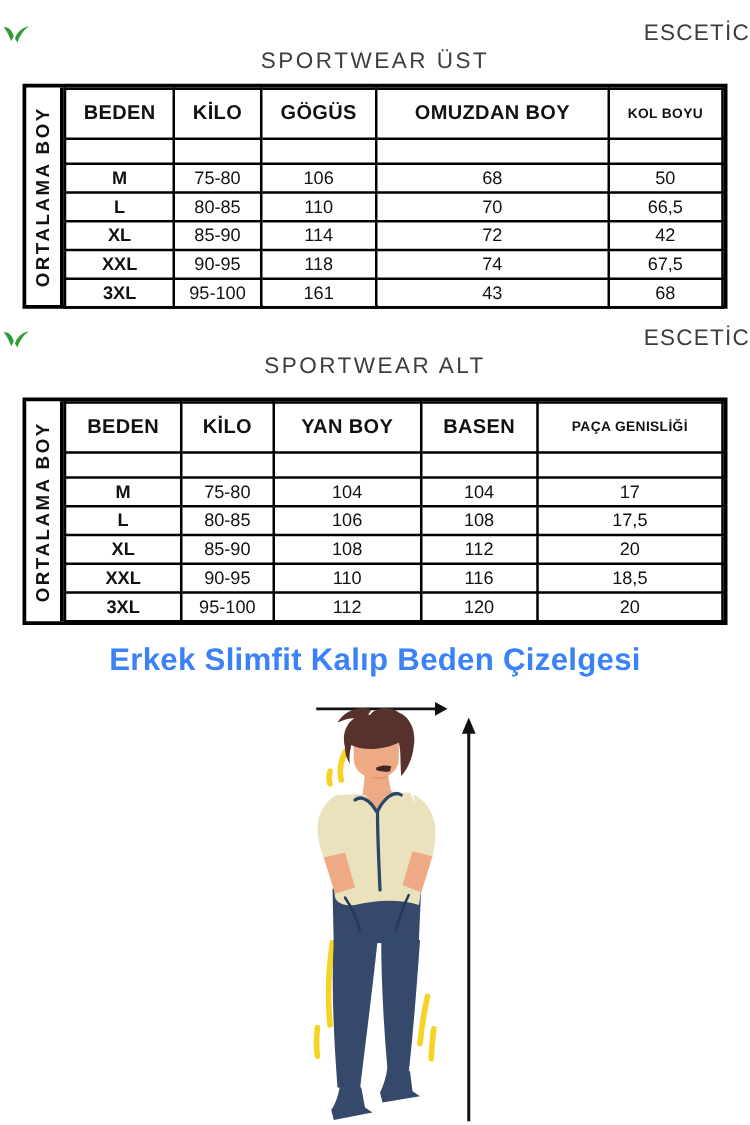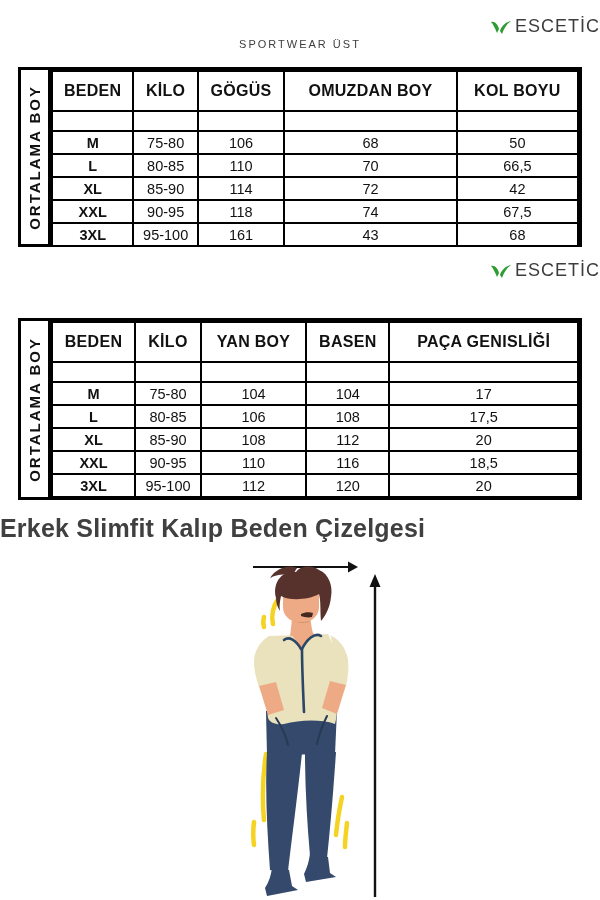--- a/index.html
+++ b/index.html
@@ -3,57 +3,57 @@
 <meta charset="utf-8">
 <style>
   * { margin:0; padding:0; box-sizing:border-box; }
   html,body { background:#fff; }
   .sheet {
     position:relative; width:600px; height:900px; background:#ffffff;
     font-family:"Liberation Sans", sans-serif; color:#111; overflow:hidden;
   }
   
   .logo-block { position:absolute; left:0; width:100%; text-align:center; }
-  .logo-line1 { display:flex; justify-content:flex-end; align-items:center; gap:1px; }
+  .logo-line1 { display:flex; justify-content:space-between; align-items:center; gap:1px; }
   .brand-name { font-size:18px; letter-spacing:1px; color:#3d3d3d; font-weight:500; }
-  .section-label { font-size:11px; letter-spacing:2px; color:#3d3d3d; margin-top:1px; }
+  .section-label { font-size:18px; letter-spacing:2px; color:#3d3d3d; margin-top:1px; }
   .logo-icon svg { display:block; }
   
   .size-table-wrap {
     position:absolute; left:18px; width:564px; display:flex;
     border:3px solid #000; background:#fff;
   }
   .side-label {
     width:30px; border-right:3px solid #000;
     display:flex; align-items:center; justify-content:center;
   }
   .side-label span {
     writing-mode:vertical-rl; transform:rotate(180deg);
     font-weight:700; font-size:15px; letter-spacing:2px; white-space:nowrap;
   }
   .size-table { border-collapse:collapse; table-layout:fixed; flex:1; height:100%; }
   .size-table th, .size-table td {
     border:2px solid #000; text-align:center; vertical-align:middle;
     overflow:hidden; white-space:nowrap; background:#fff;
   }
   .size-table th { height:40px; font-size:16px; font-weight:600; letter-spacing:.3px; }
-  .size-table th:last-child { font-size:16px; }
+  .size-table th:last-child { font-size:11px; }
   .size-table .spacer-row td { height:20px; }
   .size-table tbody tr:not(.spacer-row) td { height:23px; font-size:14.5px; }
   .size-table .size-col { font-weight:700; font-size:13.5px; }
   
   #table-ust tbody tr:nth-child(3) td:not(.size-col) { box-shadow:3px 4px 5px rgba(0,0,0,.30); }
   #wrap-ust { top:67px; height:180px; }
   #wrap-alt { top:318px; height:182px; }
   #logo-top { top:16px; }
   #logo-bottom { top:260px; }
   
   .chart-title {
     position:absolute; top:514px; left:0; width:100%;
-    font-size:25px; font-weight:700; color:#404040;
+    text-align:center; font-size:25px; font-weight:700; color:#3b82f6;
     letter-spacing:.2px;
   }
   
   .figure-area { position:absolute; left:180px; top:556px; width:220px; height:344px; }
 </style>
 </head>
 <body>
 
 <div class="sheet">
 
@@ -134,20 +134,21 @@
   <div class="logo-block" id="logo-bottom">
     <div class="logo-line1">
       <span class="logo-icon">
         <svg width="26" height="16" viewBox="0 0 24 16">
           <path d="M2 3 C6 2 9 6 10 10 L8 14 C6 9 4 5 2 3 Z" fill="#2f9b33"></path>
           <path d="M22 2 C16 3 12 8 11 12 L13 15 C15 9 18 5 22 2 Z" fill="#2f9b33"></path>
         </svg>
       </span>
       <span class="brand-name">ESCETİC</span>
     </div>
+    <div class="section-label">SPORTWEAR ALT</div>
   </div>
 
   <div class="size-table-wrap" id="wrap-alt">
     <div class="side-label">
       <span>ORTALAMA BOY</span>
     </div>
     <table class="size-table" id="table-alt">
         <thead>
           <tr>
             <th>BEDEN</th>

